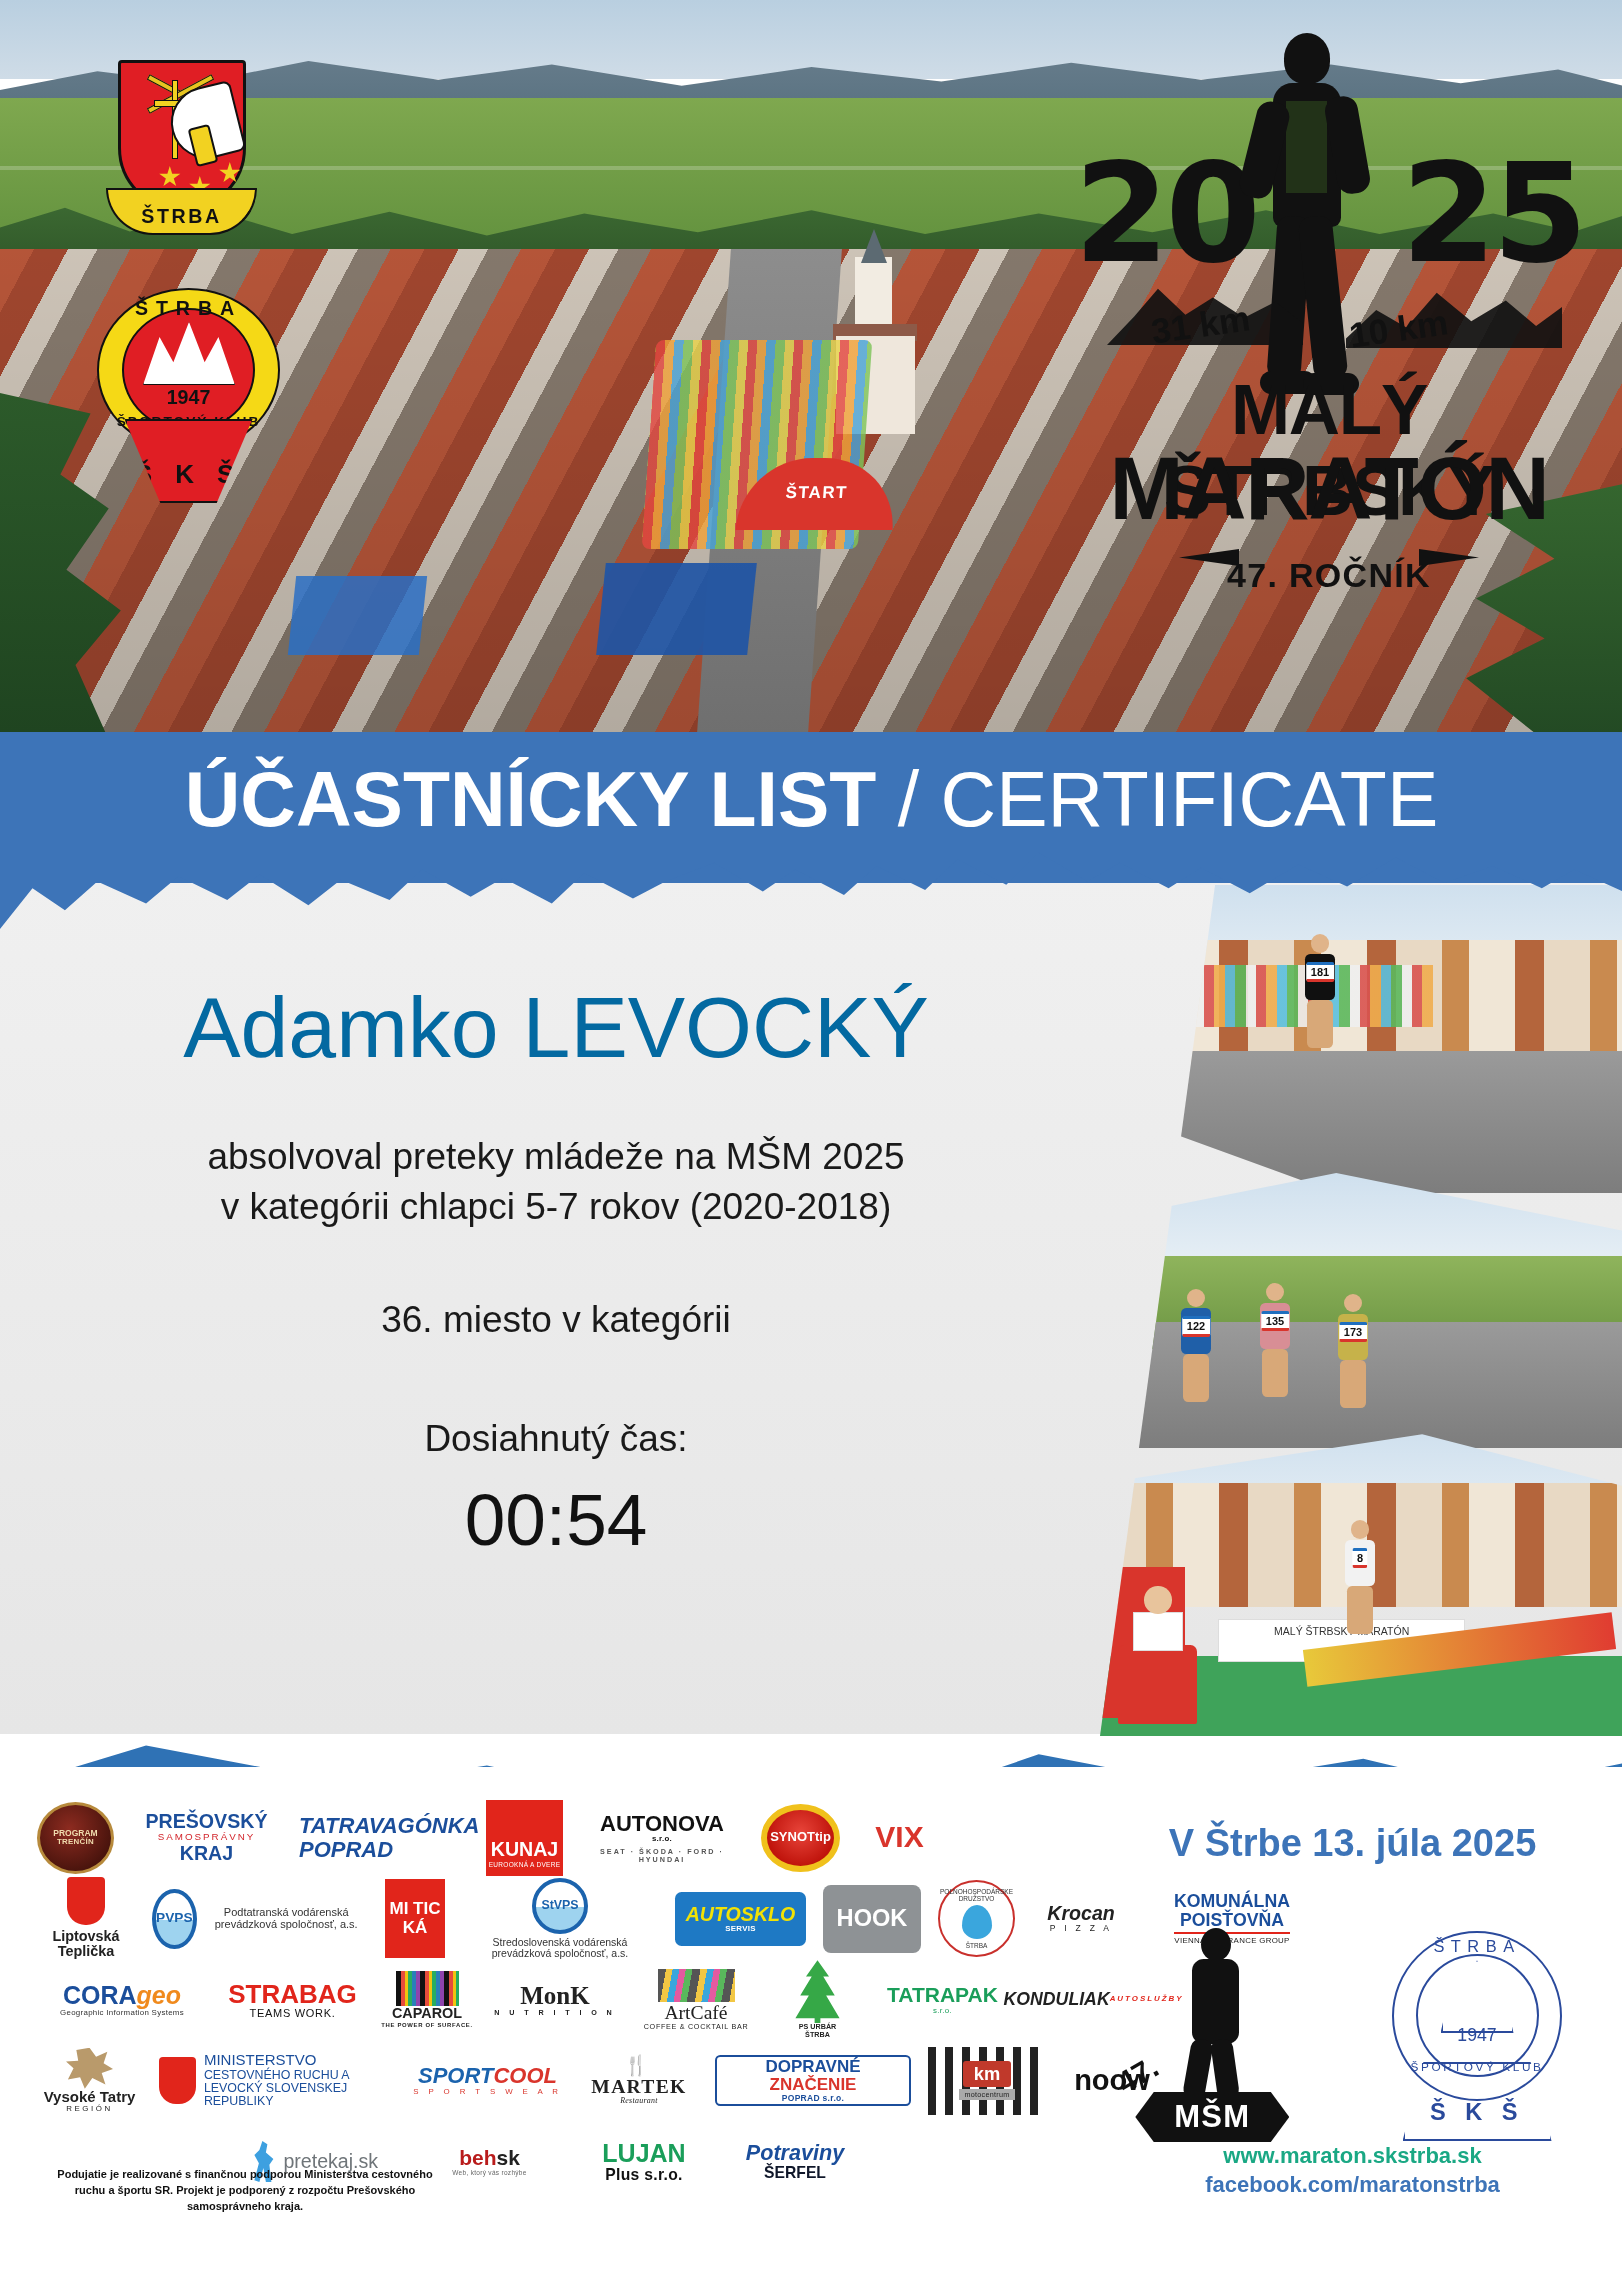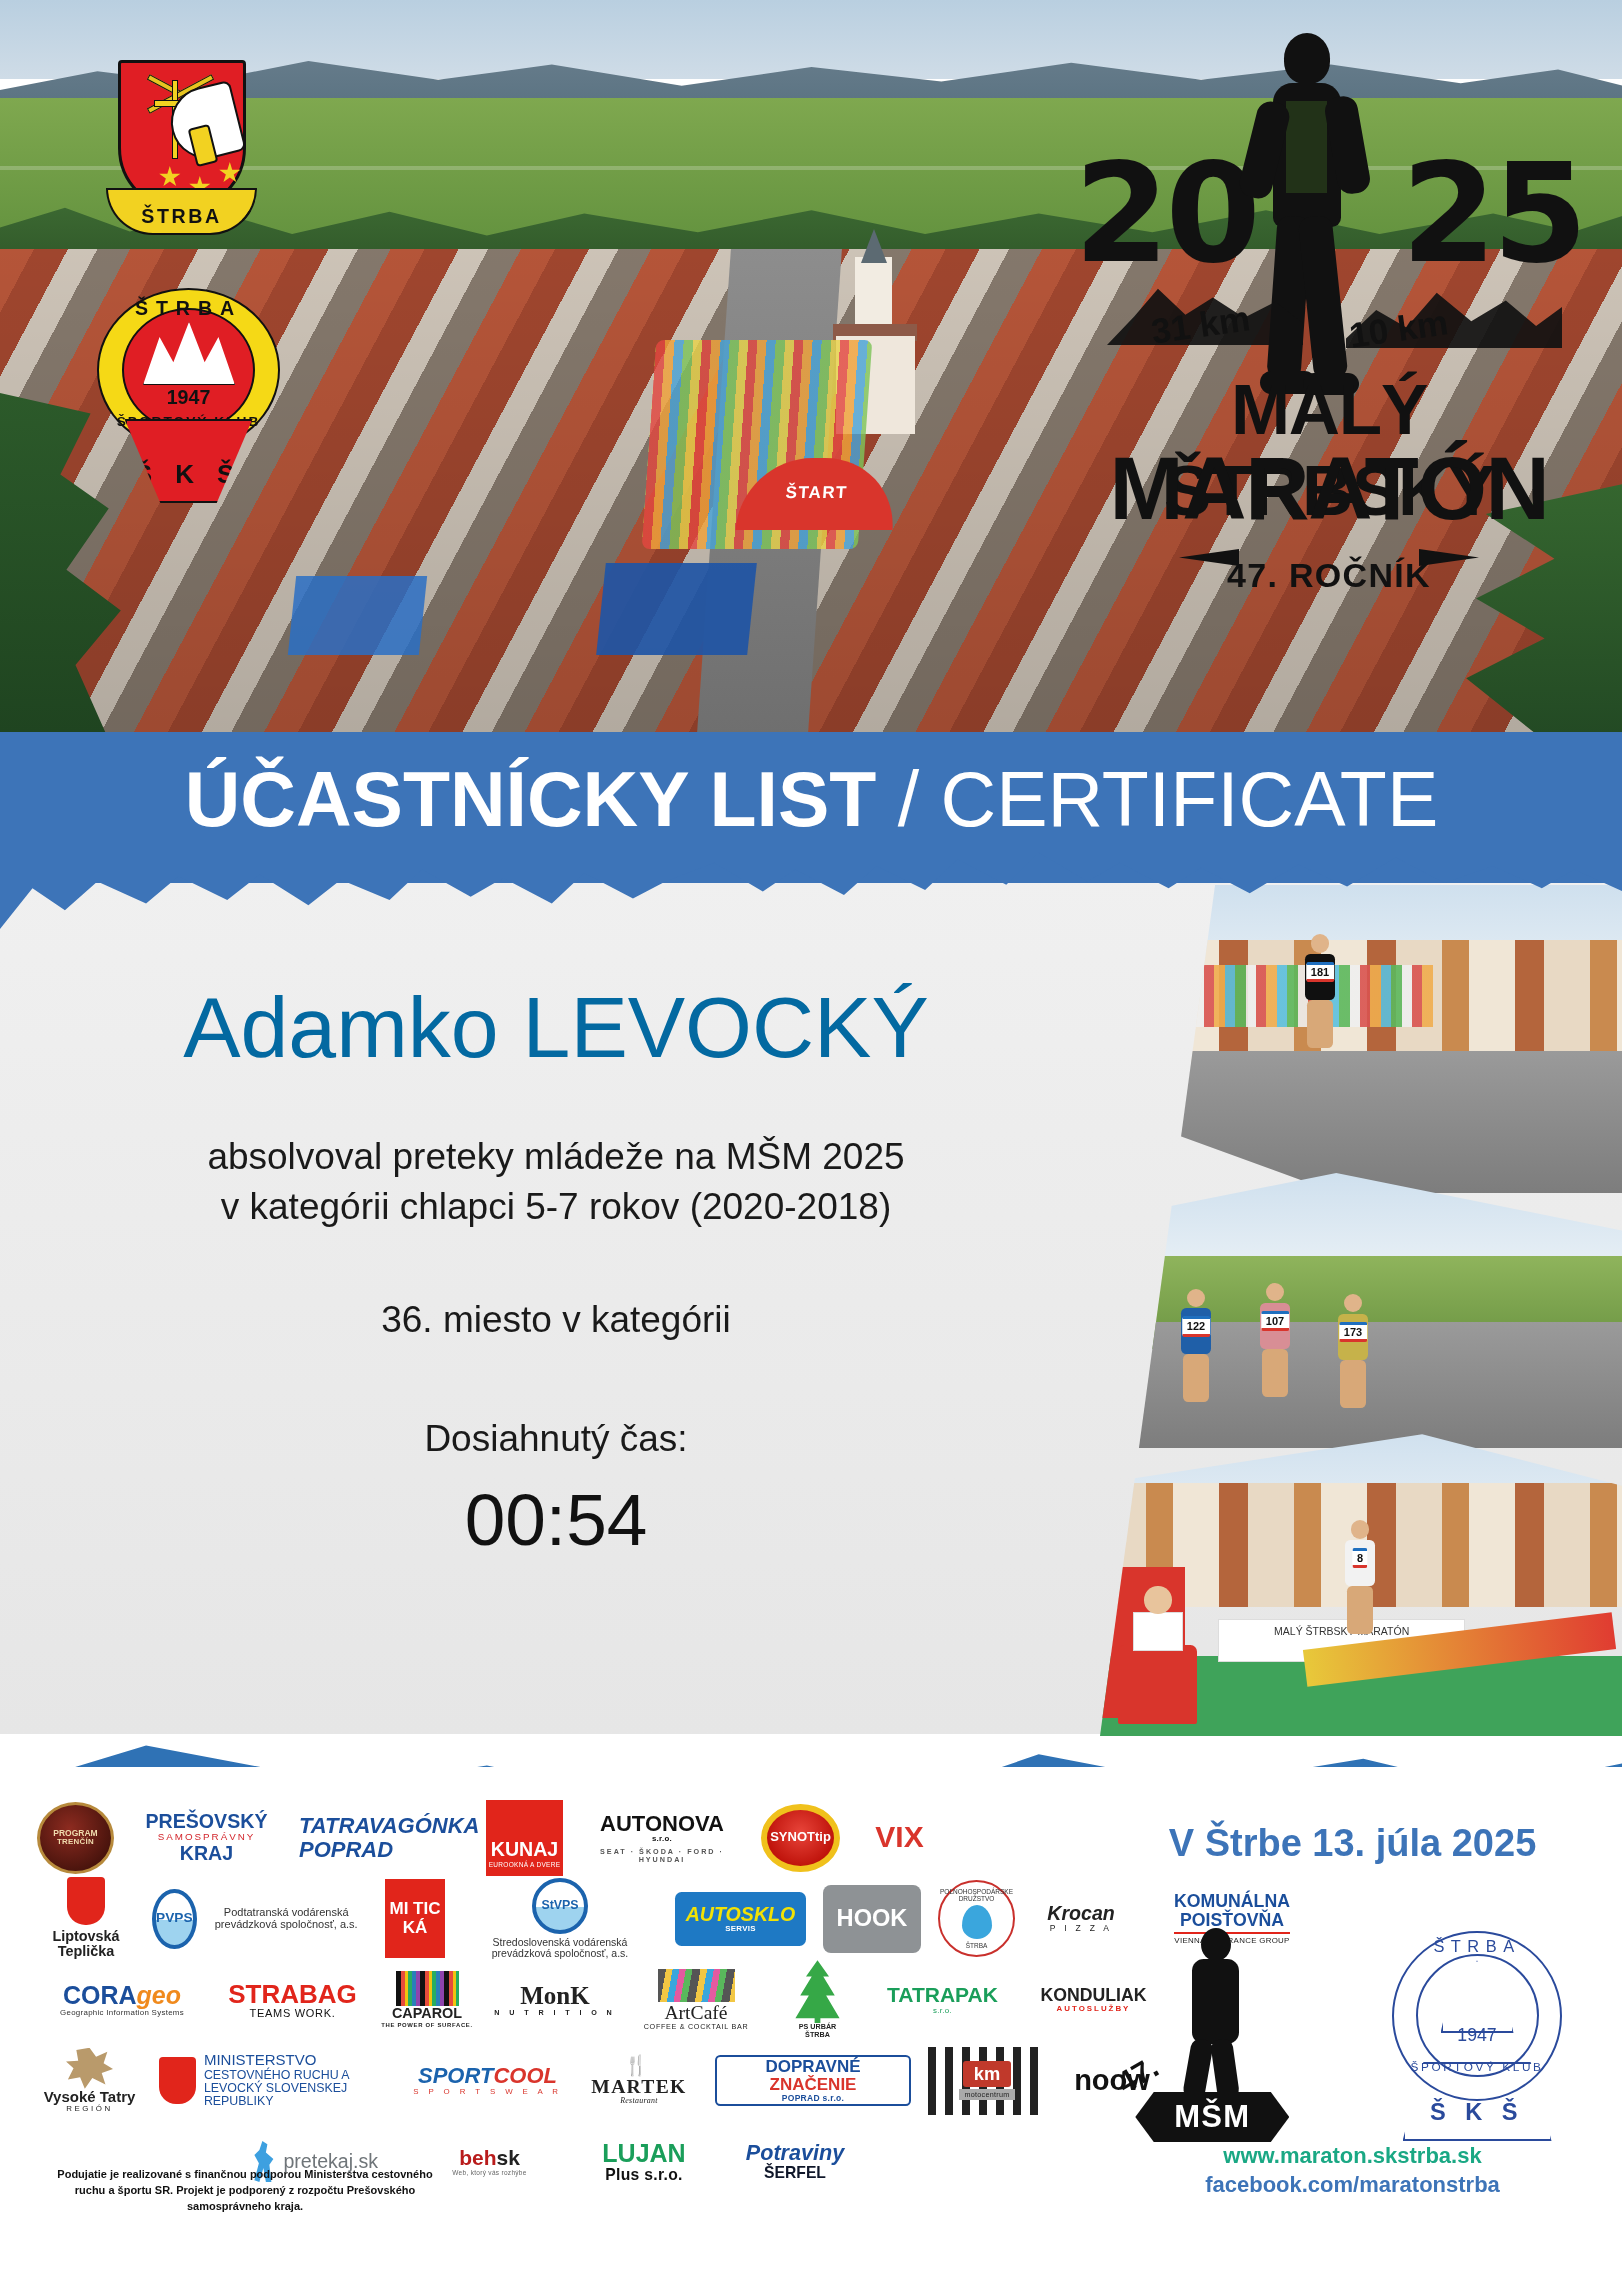--- a/index.html
+++ b/index.html
@@ -369,21 +369,21 @@
   .l-artcafe{ width:124px; flex-direction:column; font-size:19.6px; font-family:"Liberation Serif", serif;text-align:center; }
   .l-artcafe .bars{ width:77px; height:33px;
     background:repeating-linear-gradient(100deg,#555 0 7.9px,#f2c744 7.9px 14.4px,#3aa6dd 14.4px 21px,#e45aa0 21px 27.5px,#59b85c 27.5px 34px); }
   .l-artcafe small{ font-size:7.2px; letter-spacing:0.7px; font-family:"Liberation Sans", sans-serif; }
   .l-urbar{ width:85px; flex-direction:column; font-size:7.2px; font-weight:bold; color:#fff; }
   .l-urbar .tree{ width:48px; height:63px; background:#36a847;
     clip-path:polygon(50% 0,74% 26%,62% 26%,86% 56%,68% 56%,96% 92%,56% 92%,56% 100%,44% 100%,44% 92%,4% 92%,32% 56%,14% 56%,38% 26%,26% 26%); }
   .l-urbar span{ color:#222; }
   .l-tatrapak{ width:131px; font-size:21px; font-weight:bold; color:#1a9e5a; flex-direction:column; }
   .l-tatrapak small{ font-size:7.9px; font-weight:normal; }
-  .l-konduliak{ width:137px; flex-direction:column; font-size:17.7px; font-weight:bold; }
+  .l-konduliak{ width:137px; flex-direction:row; font-size:17.7px; font-weight:bold;font-style:italic; }
   .l-konduliak small{ font-size:7.9px; color:#e1251b; letter-spacing:2px; }
   .l-vtatry{ width:105px; flex-direction:column; font-size:15px; font-weight:bold; }
   .l-vtatry .icon{ width:47px; height:41px; background:#b99a6b;
     clip-path:polygon(50% 0,64% 22%,88% 10%,80% 38%,100% 52%,76% 62%,84% 90%,56% 74%,40% 100%,30% 72%,4% 78%,16% 50%,0 34%,26% 32%,22% 6%); }
   .l-vtatry small{ font-size:7.9px; letter-spacing:2.6px; font-weight:normal; }
   .l-mincrs{ width:236px; font-size:15px; color:#1b4e9b; align-items:center; gap:7.9px; text-align:left; }
   .l-mincrs .crest{ width:37px; height:47px; background:#e1251b; border-radius:3.9px 3.9px 17px 17px; flex:0 0 auto; }
   .l-sportcool{ width:151px; flex-direction:column; font-size:22px; font-weight:bold; font-style:italic; color:#1b63ad; }
   .l-sportcool .c2{ color:#d9352c; }
   .l-sportcool small{ font-size:7.9px; letter-spacing:3.9px; color:#d9352c; font-style:normal; font-weight:normal; }
@@ -579,21 +579,21 @@
       <div class="p-runner r2">
         <div class="h"></div>
         <div class="t"></div>
         <div class="lg"></div>
         <div class="bib">122</div>
       </div>
       <div class="p-runner r3">
         <div class="h"></div>
         <div class="t"></div>
         <div class="lg"></div>
-        <div class="bib">107</div>
+        <div class="bib">135</div>
       </div>
       <div class="p-runner r4">
         <div class="h"></div>
         <div class="t"></div>
         <div class="lg"></div>
         <div class="bib">173</div>
       </div>
     </div>
 
     <div class="ph ph3">

